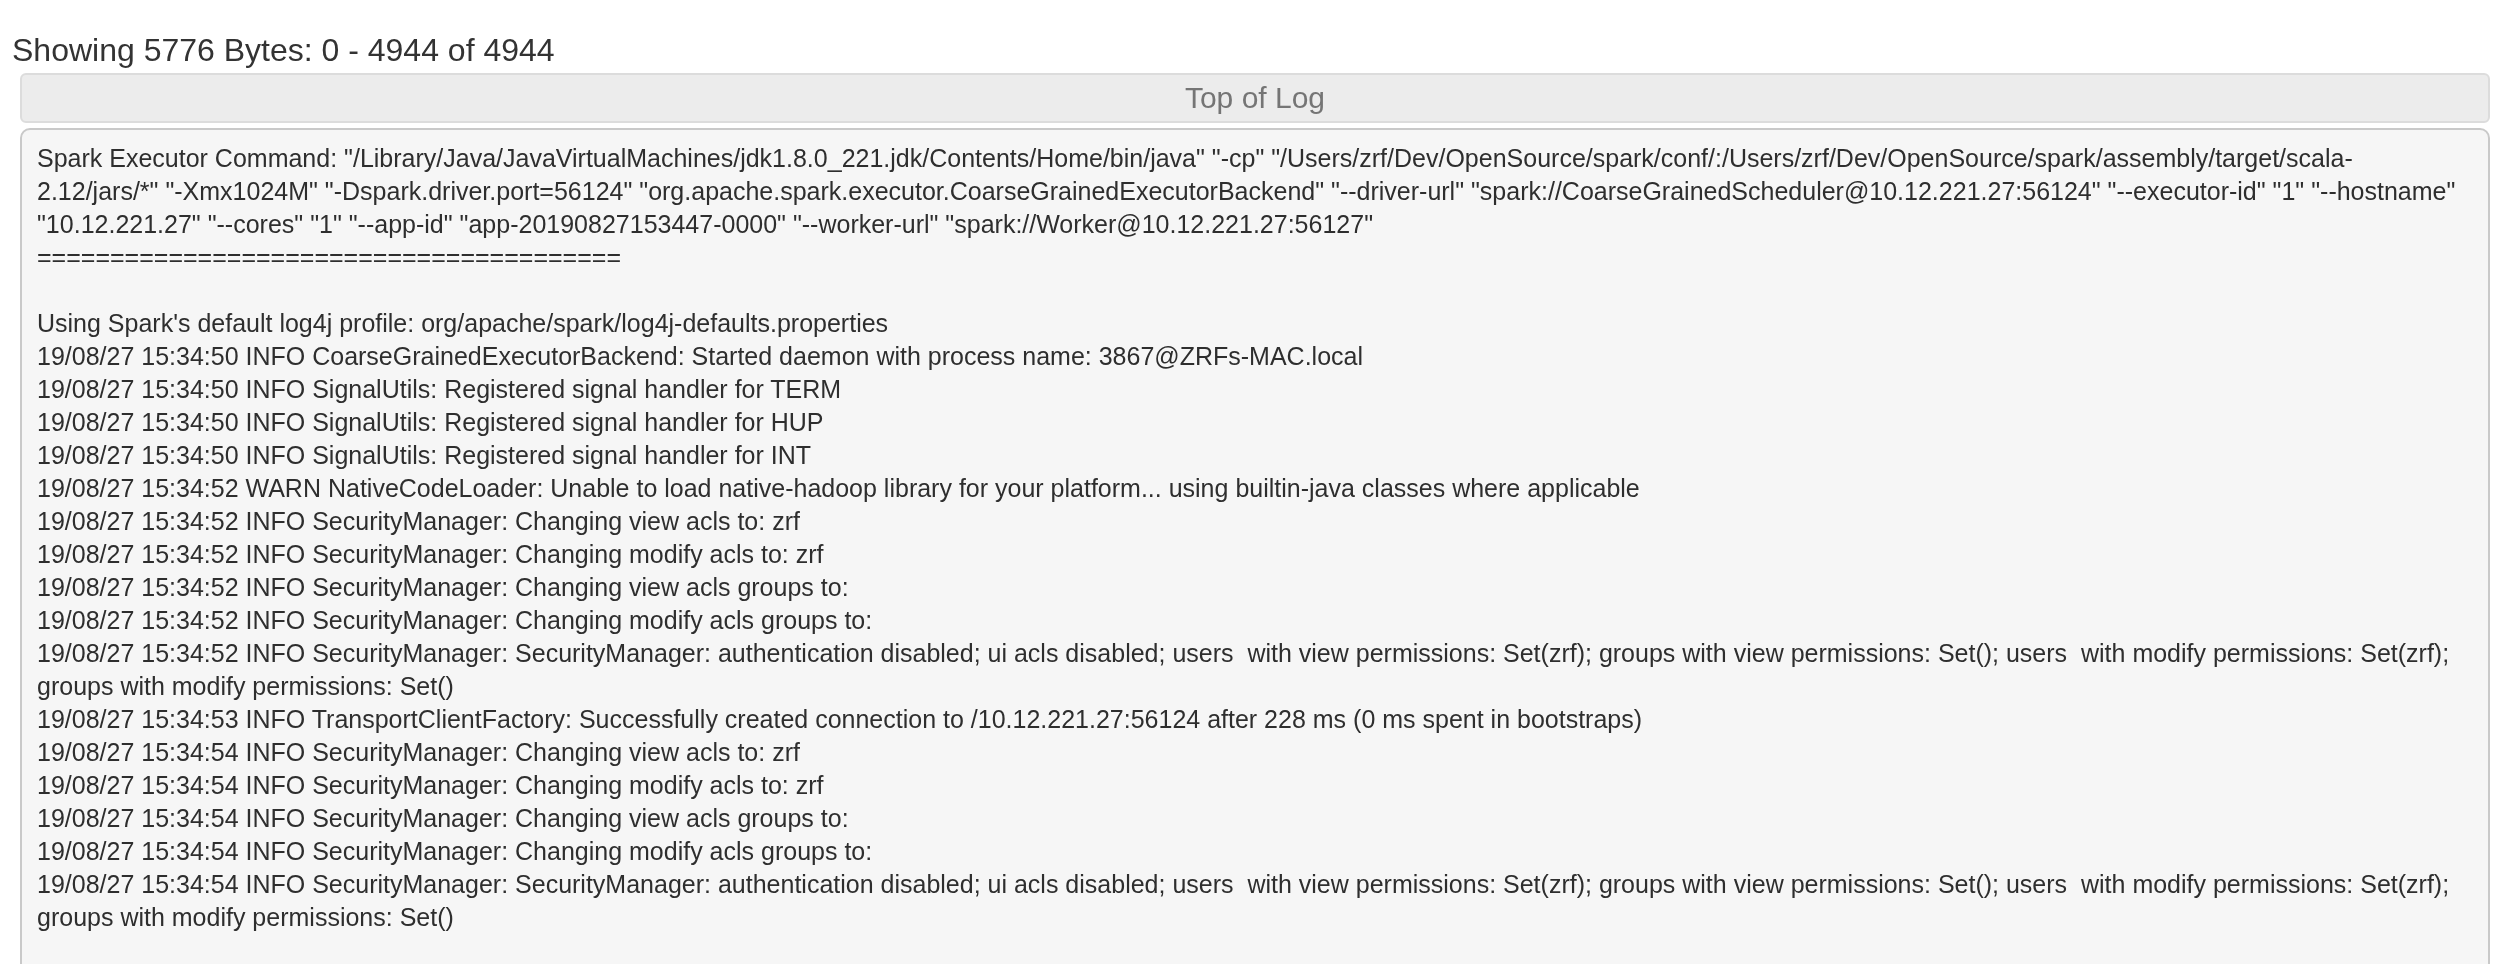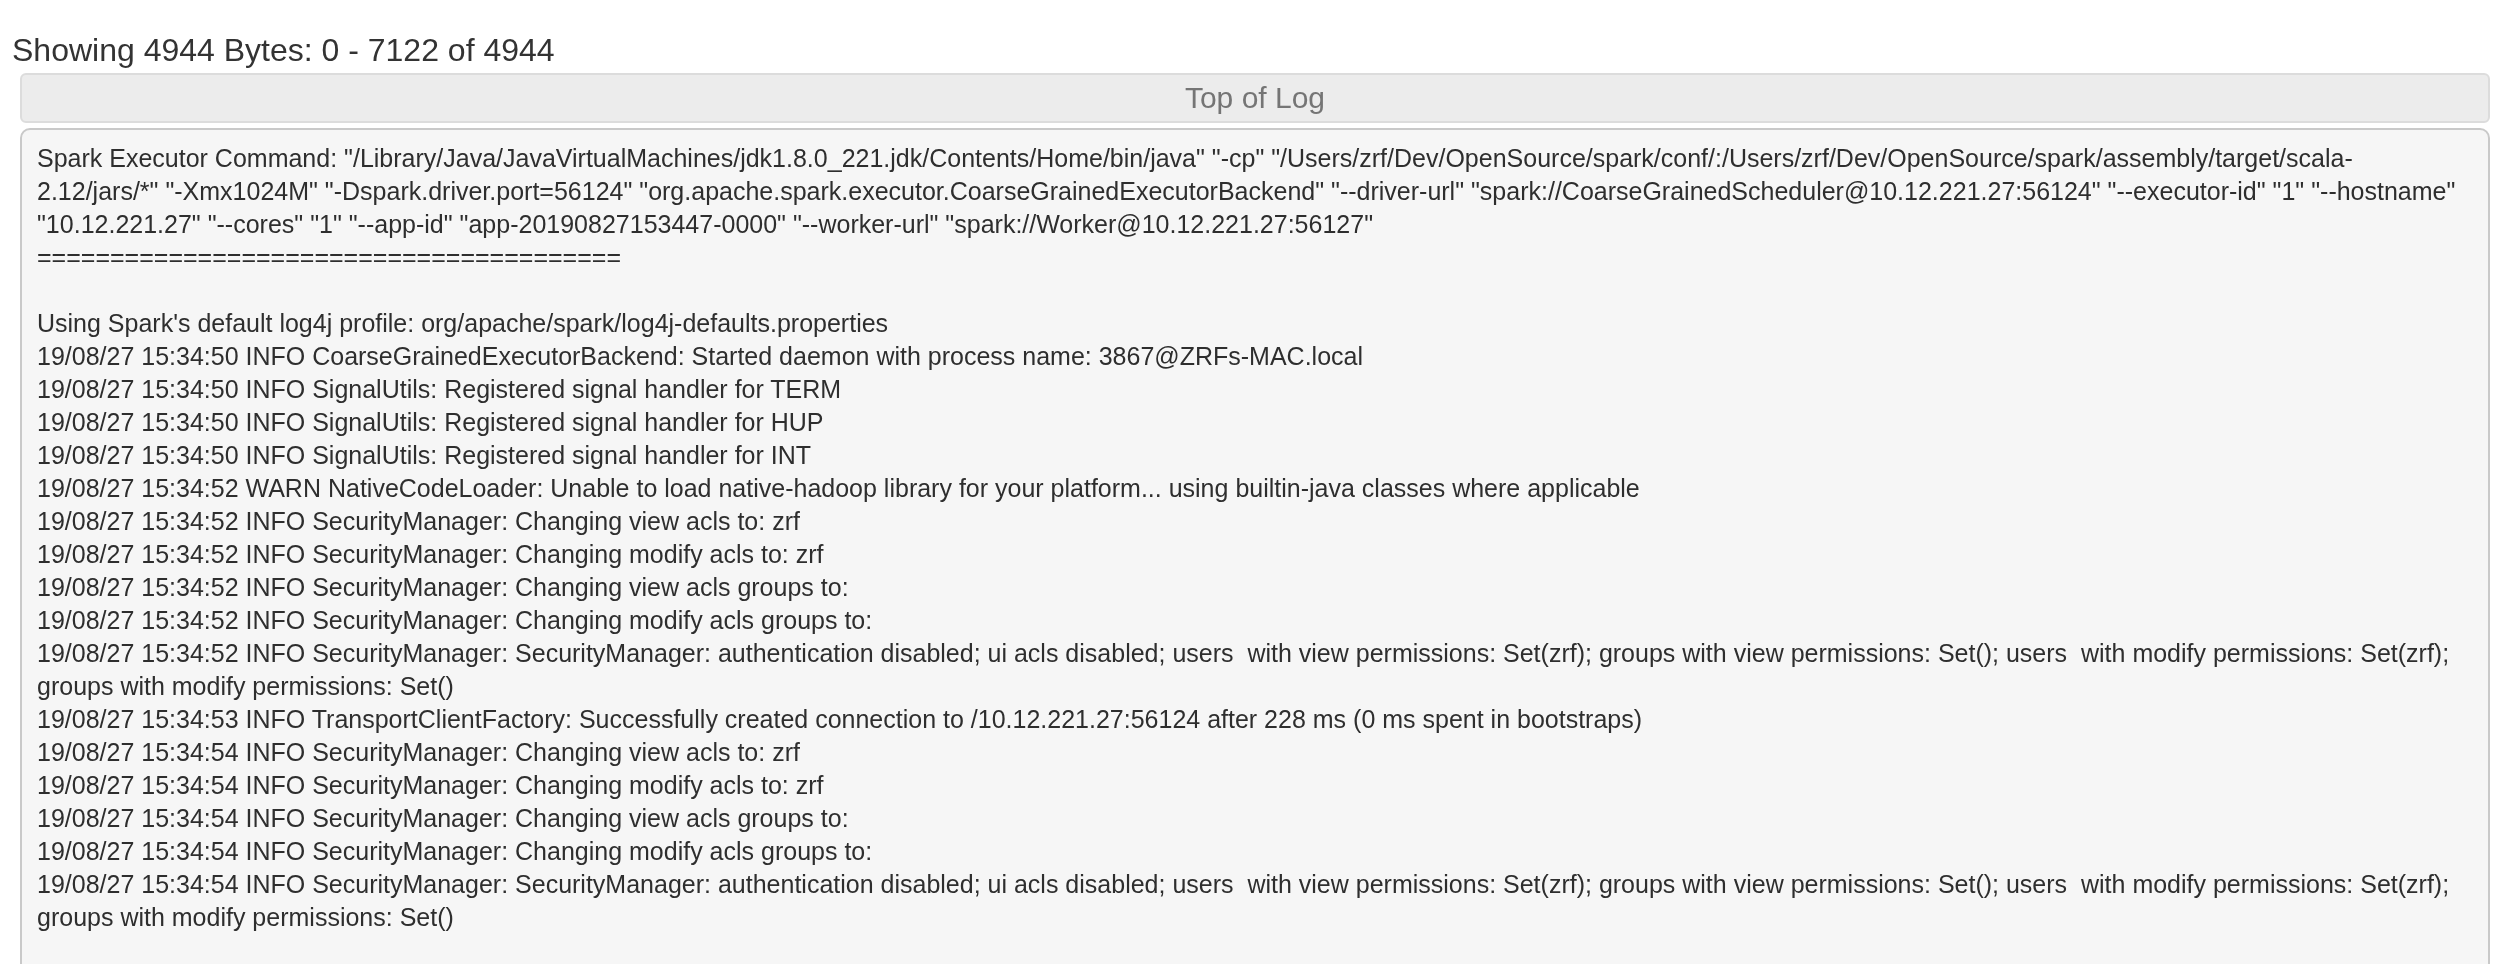--- a/index.html
+++ b/index.html
@@ -69,21 +69,21 @@
     overflow-wrap: break-word;
     word-break: break-word;
   }
 </style>
 </head>
 <body>
 
 <div class="page">
 
 
-  <div class="byte-range">Showing 4944 Bytes: 0 - 7122 of 4944</div>
+  <div class="byte-range">Showing 5776 Bytes: 0 - 4944 of 4944</div>
 
   <div class="log-header-bar">
     <span class="log-header-label">Top of Log</span>
   </div>
 
   <div class="log-box">
     <pre class="log-pre">Spark Executor Command: "/Library/Java/JavaVirtualMachines/jdk1.8.0_221.jdk/Contents/Home/bin/java" "-cp" "/Users/zrf/Dev/OpenSource/spark/conf/:/Users/zrf/Dev/OpenSource/spark/assembly/target/scala-2.12/jars/*" "-Xmx1024M" "-Dspark.driver.port=56124" "org.apache.spark.executor.CoarseGrainedExecutorBackend" "--driver-url" "spark://CoarseGrainedScheduler@10.12.221.27:56124" "--executor-id" "1" "--hostname" "10.12.221.27" "--cores" "1" "--app-id" "app-20190827153447-0000" "--worker-url" "spark://Worker@10.12.221.27:56127"
 ========================================
 
 Using Spark's default log4j profile: org/apache/spark/log4j-defaults.properties

